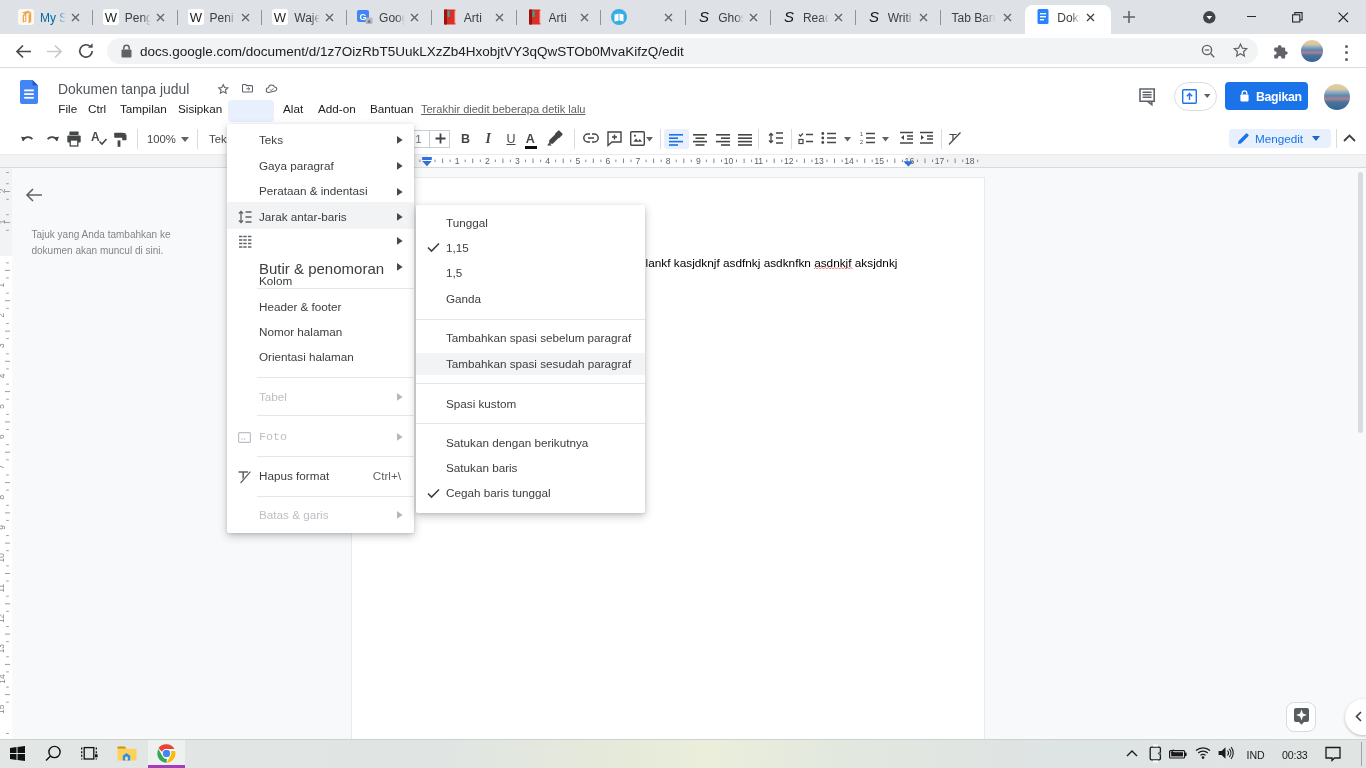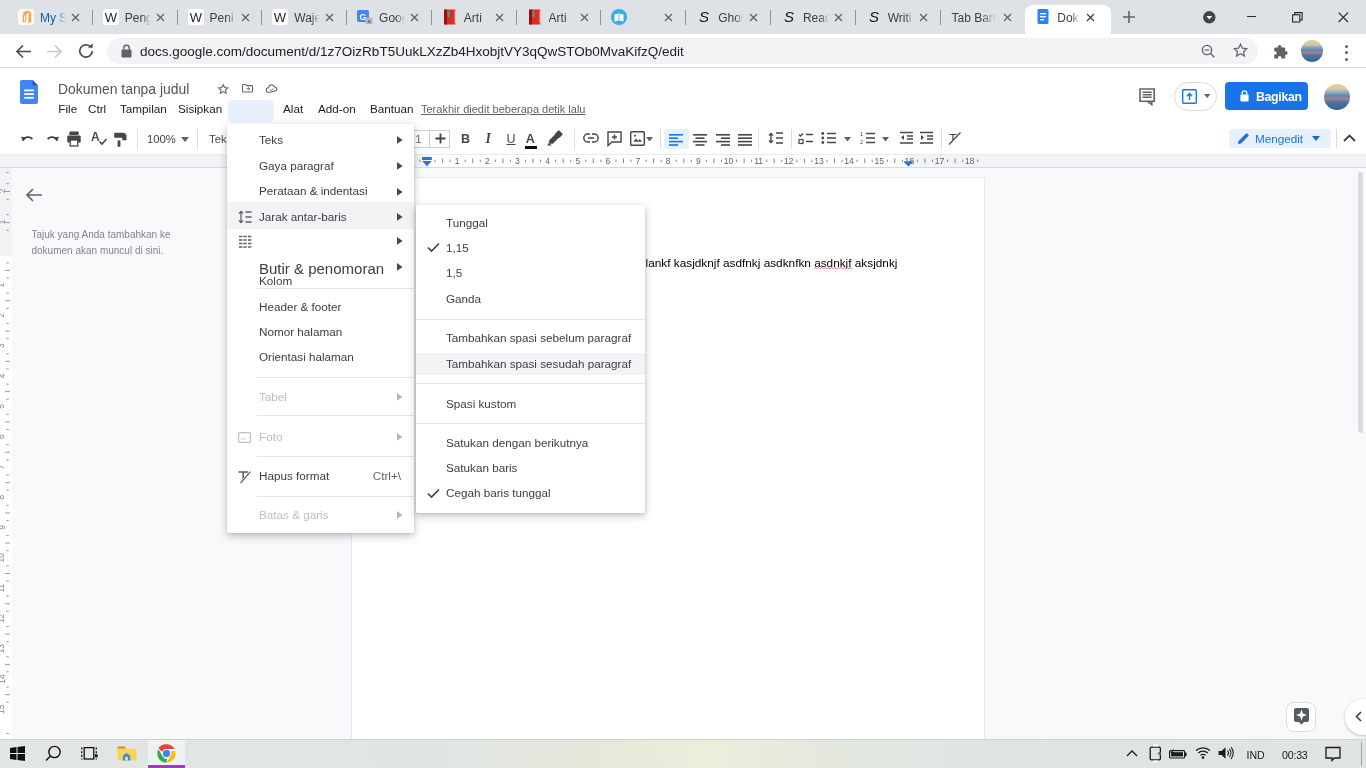--- a/index.html
+++ b/index.html
@@ -576,21 +576,21 @@
 <div style="left:257px;top:414.5px;width:157.29999999999995px;height:1px;background:#e4e6e8;"></div>
 <div style="left:257px;top:455.5px;width:157.29999999999995px;height:1px;background:#e4e6e8;"></div>
 <div style="left:257px;top:496.2px;width:157.29999999999995px;height:1px;background:#e4e6e8;"></div>
 <div style="left:259px;top:299.7px;font-size:11.7px;color:#3c4043;white-space:nowrap;">Header &amp; footer</div>
 <div style="left:259px;top:325.4px;font-size:11.7px;color:#3c4043;white-space:nowrap;">Nomor halaman</div>
 <div style="left:259px;top:350.4px;font-size:11.7px;color:#3c4043;white-space:nowrap;">Orientasi halaman</div>
 <div style="left:259px;top:389.5px;font-size:11.7px;color:#bcc0c4;white-space:nowrap;">Tabel</div>
 <svg style="left:396.5px;top:392.9px" width="5.6" height="7.8">
       <path d="M0 0L5.6 3.9 0 7.8z" fill="#b4b8bd"></path>
     </svg>
-<div style="left:259px;top:429.9px;font-size:11.7px;color:#bcc0c4;white-space:nowrap;">Foto</div>
+<div style="left:259px;top:429.9px;font-size:11.7px;color:#bcc0c4;white-space:nowrap;font-family:Liberation Mono, monospace;">Foto</div>
 <svg style="left:396.5px;top:433.3px" width="5.6" height="7.8">
       <path d="M0 0L5.6 3.9 0 7.8z" fill="#b4b8bd"></path>
     </svg>
 <div style="left:259px;top:469.0px;font-size:11.7px;color:#3c4043;white-space:nowrap;">Hapus format</div>
 <div style="left:0;top:469.0px;width:401px;text-align:right;font-size:11.7px;color:#5f6368;">Ctrl+\</div>
 <div style="left:259px;top:507.49999999999994px;font-size:11.7px;color:#bcc0c4;white-space:nowrap;">Batas &amp; garis</div>
 <svg style="left:396.5px;top:510.9px" width="5.6" height="7.8">
       <path d="M0 0L5.6 3.9 0 7.8z" fill="#b4b8bd"></path>
     </svg>
 <svg style="left:238px;top:210px" width="14" height="14">

